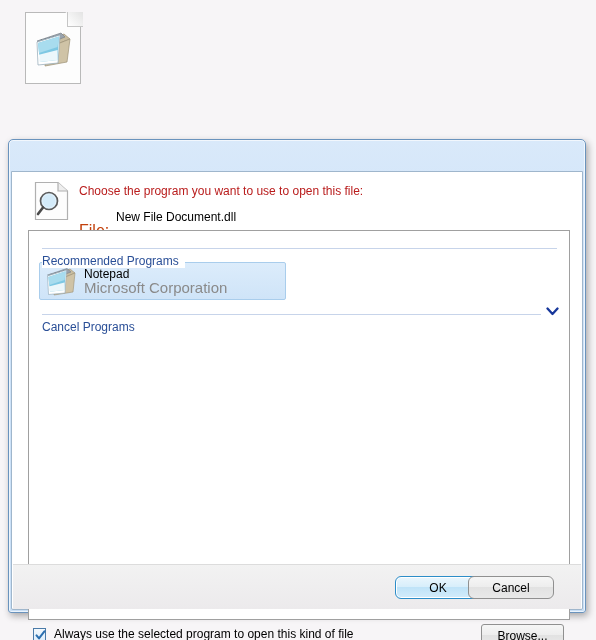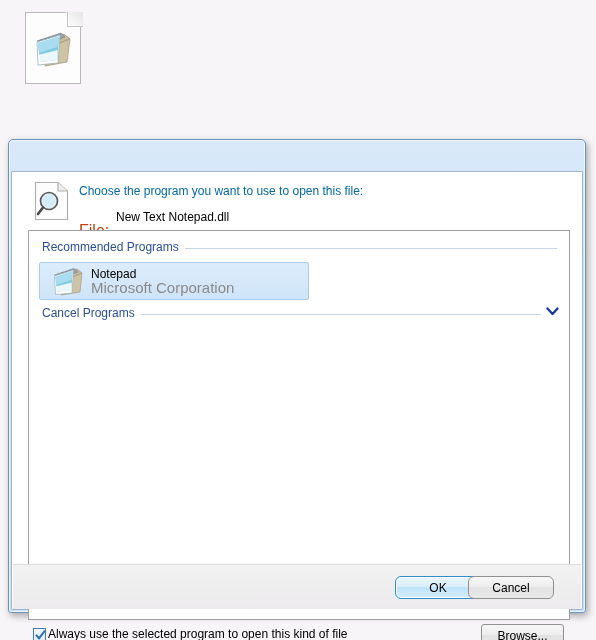--- a/index.html
+++ b/index.html
@@ -128,21 +128,21 @@
     left: 22px;
     top: 9px;
     width: 36px;
     height: 40px;
   }
   #prompt-text {
     position: absolute;
     left: 67px;
     top: 12px;
     font-size: 12px;
-    color: #0369a1;
+    color: #b91c1c;
   }
   #file-label {
     position: absolute;
     left: 67px;
     top: 38px;
     font-size: 16px;
     color: #c2410c;
     margin-top: 12px;
   }
   #file-value {
@@ -166,21 +166,21 @@
     overflow: hidden;
   }
   .group-header {
     position: relative;
     height: 22px;
     margin: 7px 8px 0 8px;
   }
   .group-header .gh-label {
     position: absolute;
     left: 5px;
-    top: 2px;
+    top: 16px;
     font-size: 12px;
     color: #2a4f97;
     background: #fff;
     padding-right: 6px;
   }
   .group-header .gh-rule {
     position: absolute;
     left: 5px;
     right: 4px;
     top: 10px;
@@ -198,23 +198,23 @@
     line-height: 12px;
   }
 
   #recommended-list {
     margin: 2px 10px 0 10px;
   }
   .program-item {
     display: flex;
     align-items: center;
     height: 38px;
-    width: 270px;
-    box-sizing: border-box;
-    padding-left: 12px;
+    width: 247px;
+    box-sizing: border-box;
+    padding-left: 5px;
     border-radius: 2px;
     cursor: pointer;
   }
   .program-item.selected {
     background: linear-gradient(to bottom, #dcecfb 0%, #cfe4f8 100%);
     border: 1px solid #a9cdec;
   }
   .program-item .pi-icon {
     width: 34px;
     height: 32px;
@@ -248,21 +248,21 @@
     height: 13px;
     box-sizing: border-box;
     border: 1px solid #4a7aa8;
     background: linear-gradient(to bottom, #f2f8fd 0%, #dfeefb 100%);
     position: relative;
     cursor: pointer;
     flex: 0 0 13px;
   }
   #always-checkbox svg { position: absolute; left: 1px; top: 1px; }
   #always-label {
-    margin-left: 2px;
+    margin-left: 8px;
     font-size: 12px;
     color: #000;
     cursor: pointer;
   }
   #browse-button {
     position: absolute;
     right: 18px;
     top: 452px;
     width: 83px;
     height: 23px;
@@ -345,21 +345,21 @@
     <div id="header-row">
       <svg id="file-glyph" viewBox="0 0 36 40">
         <path d="M1.5 1.5 H24 L33.5 10 V38.5 H1.5 Z" fill="#fdfdfd" stroke="#b0b0b0" stroke-width="1.2"></path>
         <path d="M24 1.5 V10 H33.5" fill="#eeeeee" stroke="#b0b0b0" stroke-width="1.2"></path>
         <circle cx="15" cy="20" r="8.5" fill="#dff0fb" stroke="#5a5a5a" stroke-width="1.7"></circle>
         <circle cx="15" cy="20" r="6.2" fill="#cfe8f8" opacity="0.7"></circle>
         <line x1="9" y1="26.5" x2="4" y2="33" stroke="#4a4a4a" stroke-width="2.6" stroke-linecap="round"></line>
       </svg>
       <div id="prompt-text">Choose the program you want to use to open this file:</div>
       <div id="file-label">File:</div>
-      <div id="file-value">New Text Notepad.dll</div>
+      <div id="file-value">New File Document.dll</div>
     </div>
 
     <div id="programs-panel">
 
       <div class="group-header">
         <div class="gh-rule"></div>
         <div class="gh-label">Recommended Programs</div>
       </div>
 
       <div id="recommended-list">

